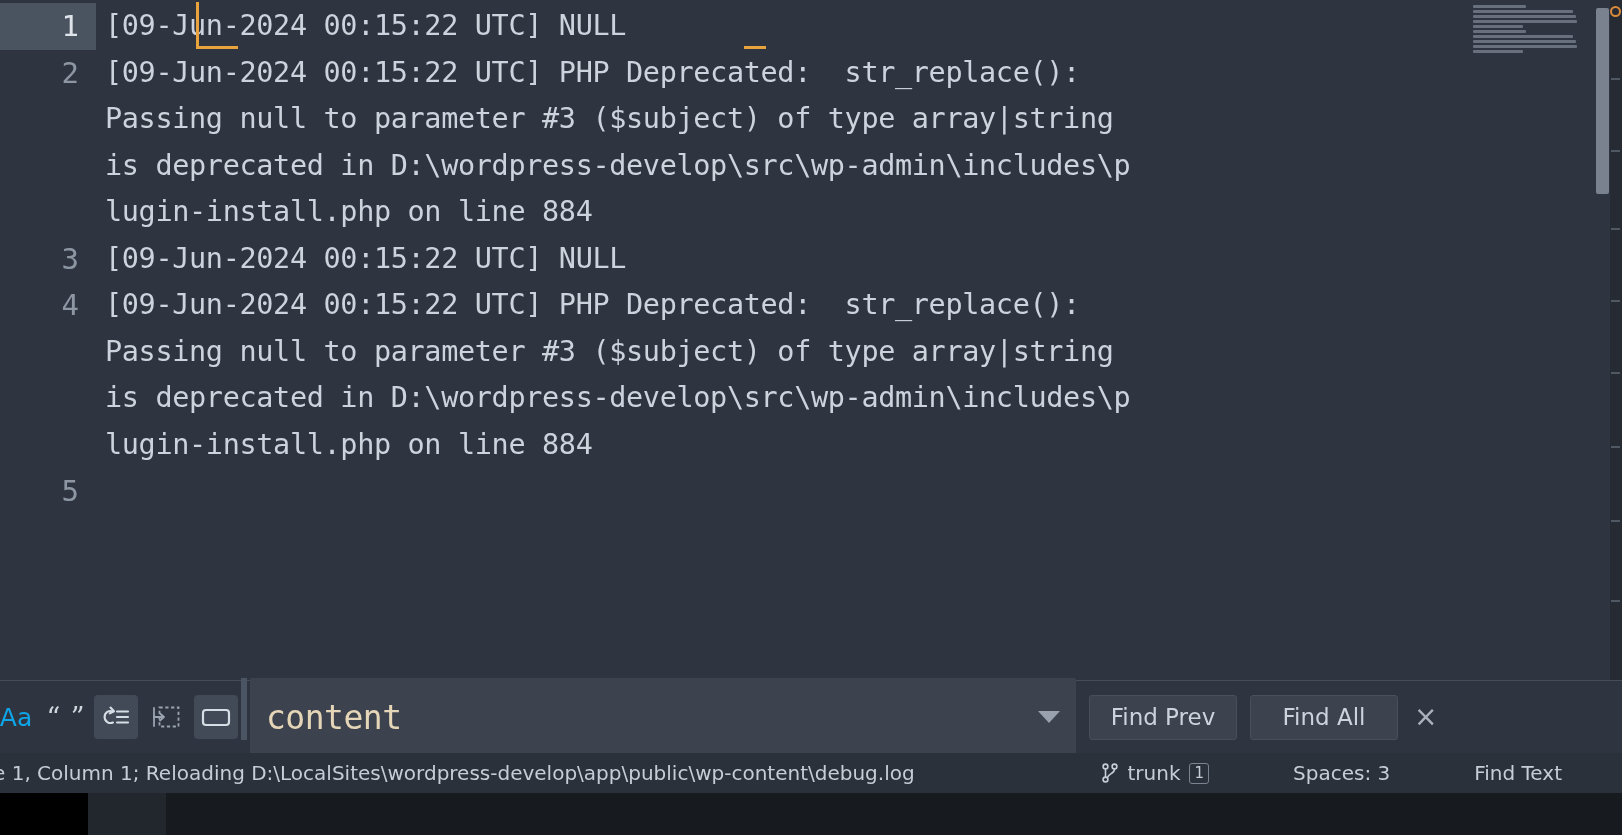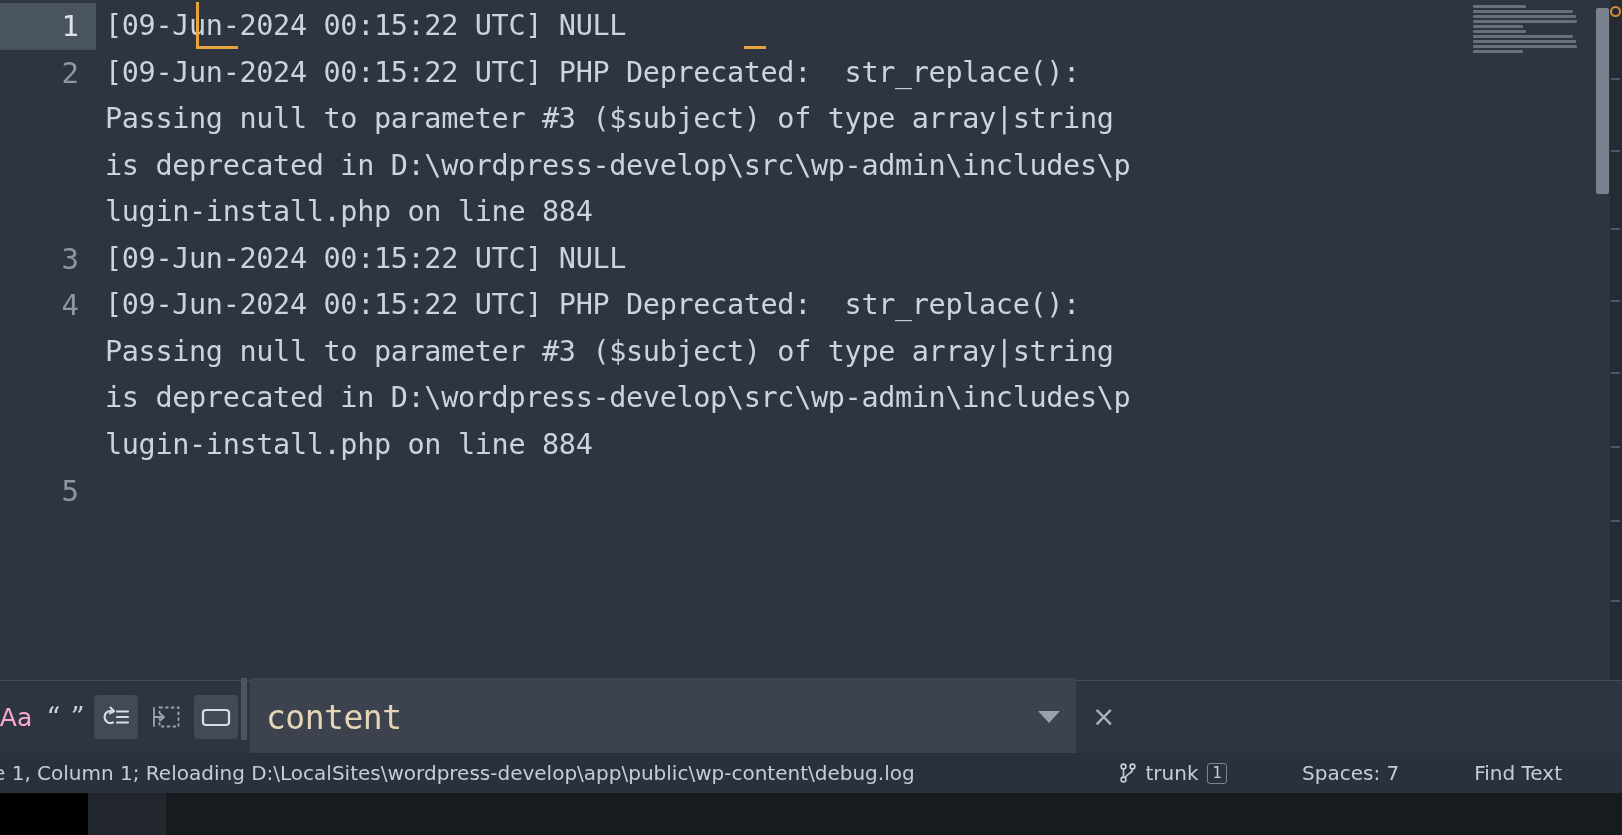--- a/index.html
+++ b/index.html
@@ -201,21 +201,21 @@
     flex: 0 0 auto;
   }
   .opt-btn.first { margin-left: -6px; }
   .opt-btn.on {
     background: #414a56;
     color: #d7dde5;
   }
   .opt-btn .txt {
     font-family: "DejaVu Sans", sans-serif;
     font-size: 25px;
-    color: #f9a8d4;
+    color: #0ea5e9;
     line-height: 1;
   }
   .opt-btn .quotes {
     font-family: "DejaVu Serif", serif;
     font-size: 27px;
     color: #cfd6de;
     line-height: 1;
     letter-spacing: 1px;
   }
   .opt-btn svg { display: block; }
@@ -303,21 +303,21 @@
     overflow: hidden;
     margin-left: -7px;
   }
   .status-right {
     position: absolute;
     right: 26px;
     top: 0;
     height: 40px;
     display: flex;
     align-items: center;
-    gap: 7px;
+    gap: 16px;
   }
   .status-item {
     padding: 0 34px;
     white-space: nowrap;
     display: flex;
     align-items: center;
     gap: 9px;
   }
   .branch-badge {
     border: 1px solid #7b8491;
@@ -442,41 +442,43 @@
         <rect x="3" y="5" width="26" height="15" rx="3" stroke="#d7dde5" stroke-width="2.2" fill="none"></rect>
       </svg>
     </div>
 
     <div class="search-wrap">
       <div class="edge"></div>
       <div class="search-input-text">content</div>
       <div class="search-caret-down"></div>
     </div>
 
+    <div class="find-btn">Find Prev</div>
+    <div class="find-btn">Find All</div>
 
     <div class="close-x">×</div>
   </div>
 
   <div class="status-bar">
     <div class="status-left">e 1, Column 1; Reloading D:\LocalSites\wordpress-develop\app\public\wp-content\debug.log</div>
 
     <div class="status-right">
       <div class="status-item">
         <svg width="16" height="20" viewBox="0 0 16 20" fill="none" aria-hidden="true">
           <circle cx="3.5" cy="3.5" r="2.4" stroke="#c6cdd7" stroke-width="1.6" fill="none"></circle>
           <circle cx="3.5" cy="16.5" r="2.4" stroke="#c6cdd7" stroke-width="1.6" fill="none"></circle>
           <circle cx="12.5" cy="3.5" r="2.4" stroke="#c6cdd7" stroke-width="1.6" fill="none"></circle>
           <line x1="3.5" y1="6" x2="3.5" y2="14" stroke="#c6cdd7" stroke-width="1.6"></line>
           <path d="M12.5 6 C12.5 11 7 10 5.5 14.5" stroke="#c6cdd7" stroke-width="1.6" fill="none"></path>
         </svg>
         <span>trunk</span>
         <span class="branch-badge">1</span>
       </div>
 
-      <div class="status-item">Spaces: 7</div>
+      <div class="status-item">Spaces: 3</div>
       <div class="status-item">Find Text</div>
     </div>
   </div>
 
   <div class="right-sliver">
     <div class="sliver-circle"></div>
     <div class="sliver-mark" style="top:78px;"></div>
     <div class="sliver-mark" style="top:150px;"></div>
     <div class="sliver-mark" style="top:228px;"></div>
     <div class="sliver-mark" style="top:300px;"></div>

